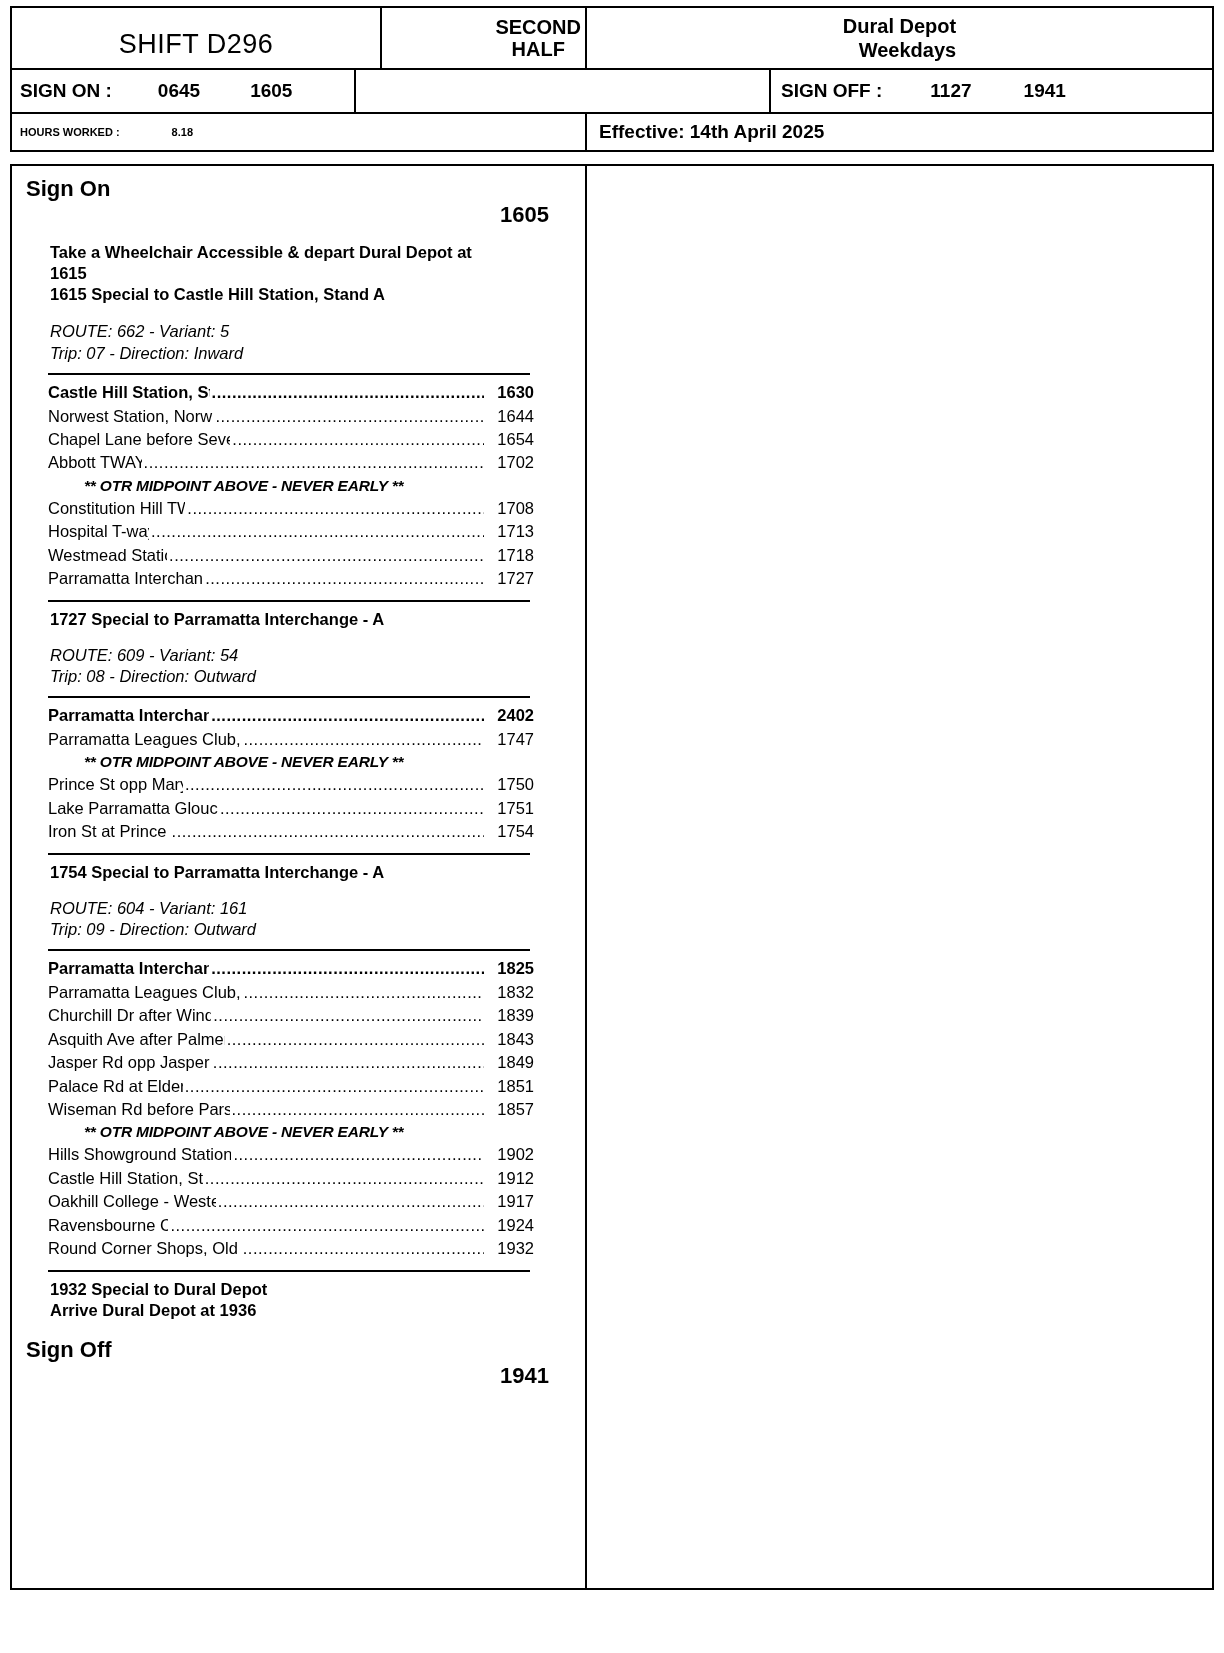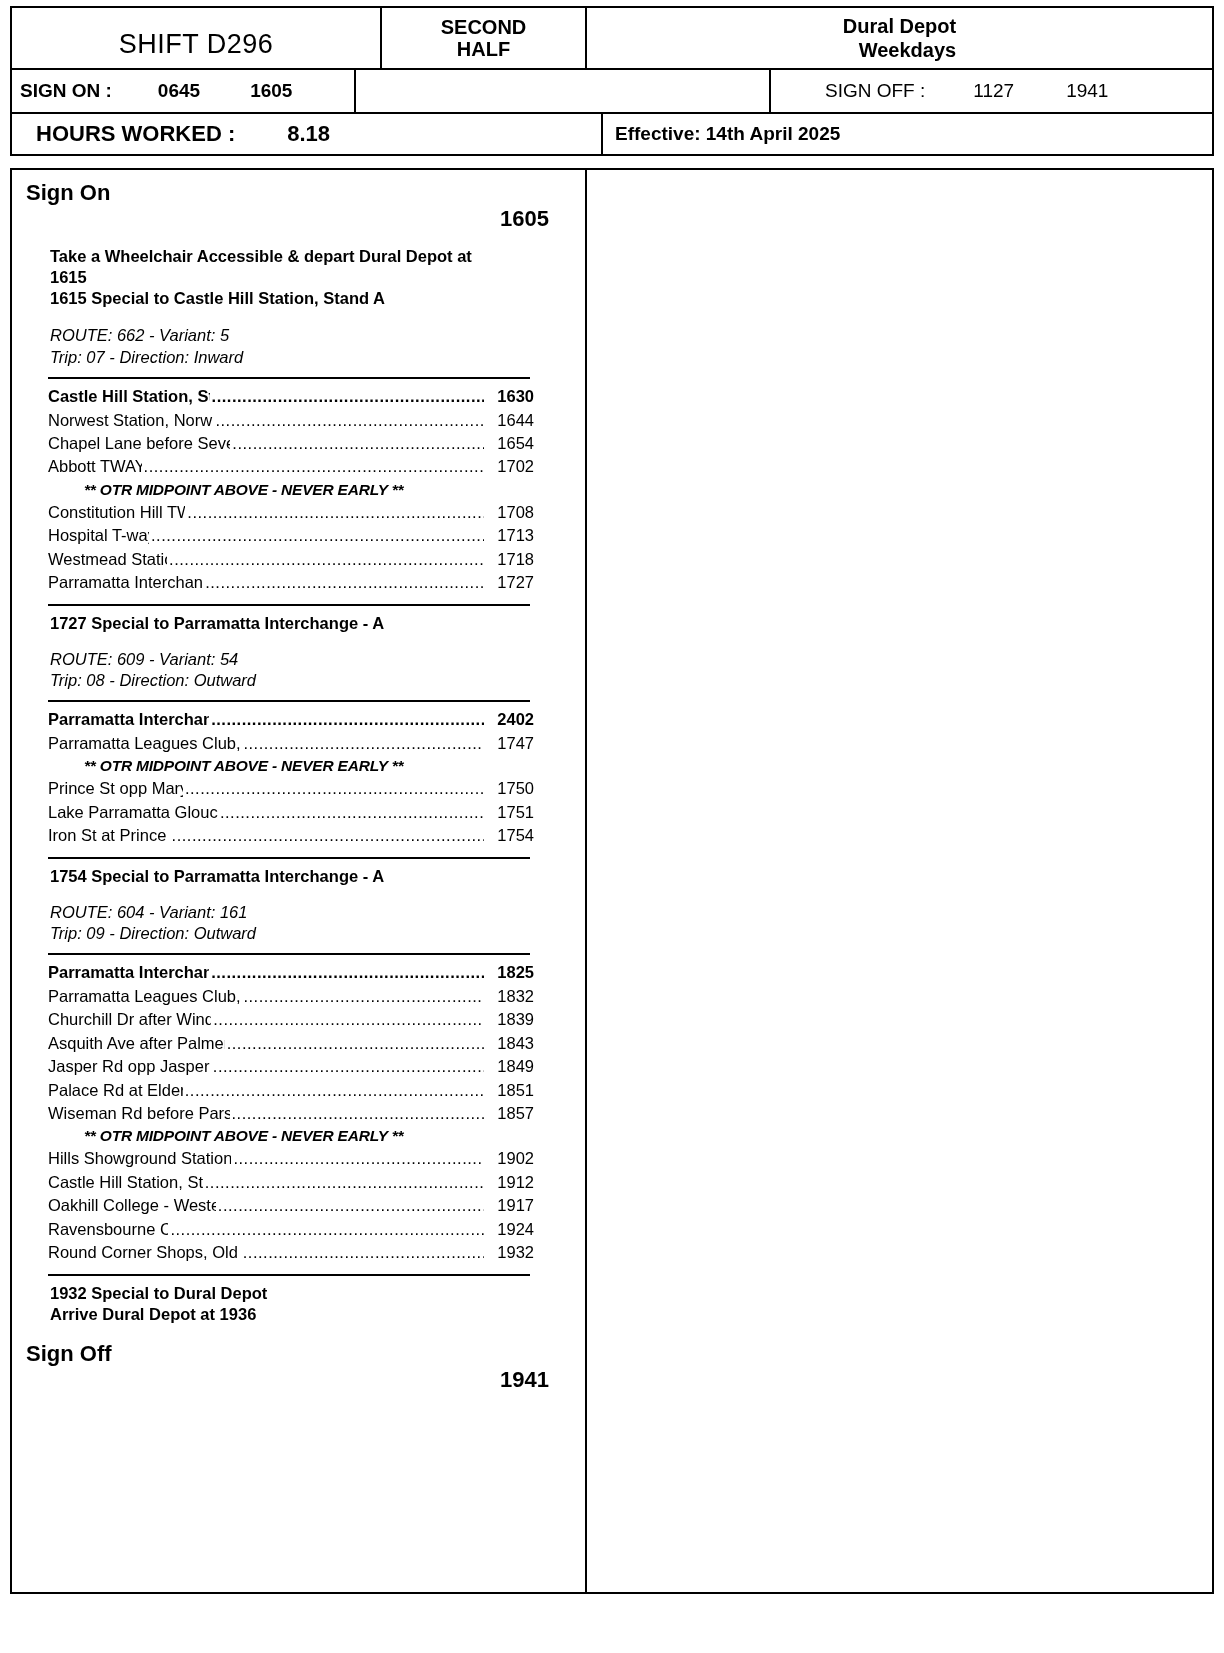--- a/index.html
+++ b/index.html
@@ -48,21 +48,21 @@
     padding: 8px 0;
   }
   .shift-title {
     font-size: 27px;
     font-weight: normal;
     letter-spacing: 0.5px;
     margin-top: 12px;
   }
   .half-cell {
     width: 205px;
-    justify-content: center;
+    justify-content: flex-end;
     text-align: center;
     padding: 6px 4px;
   }
   .half-title {
     font-size: 20px;
     font-weight: bold;
     line-height: 1.12;
   }
   .depot-cell {
     flex: 1;
@@ -87,33 +87,31 @@
   .signon-cell .t1 { margin-left: 46px; }
   .signon-cell .t2 { margin-left: 50px; }
 
   .mid-blank {
     width: 415px;
   }
   .signoff-cell {
     flex: 1;
     padding: 10px 0 10px 10px;
     font-size: 19px;
-    font-weight: normal;
+    font-weight: bold;
     align-items: center;
-    margin-left: 44px;
   }
   .signoff-cell .t1 { margin-left: 48px; }
   .signoff-cell .t2 { margin-left: 52px; }
 
   .hours-cell {
     width: 575px;
     padding: 7px 0 7px 8px;
-    font-size: 22px;
-    font-weight: bold;
-    margin-left: 16px;
+    font-size: 11px;
+    font-weight: bold;
   }
   .hours-cell .val { margin-left: 52px; }
   .effective-cell {
     flex: 1;
     padding: 7px 0 7px 12px;
     font-size: 19px;
     font-weight: bold;
   }
 
   

